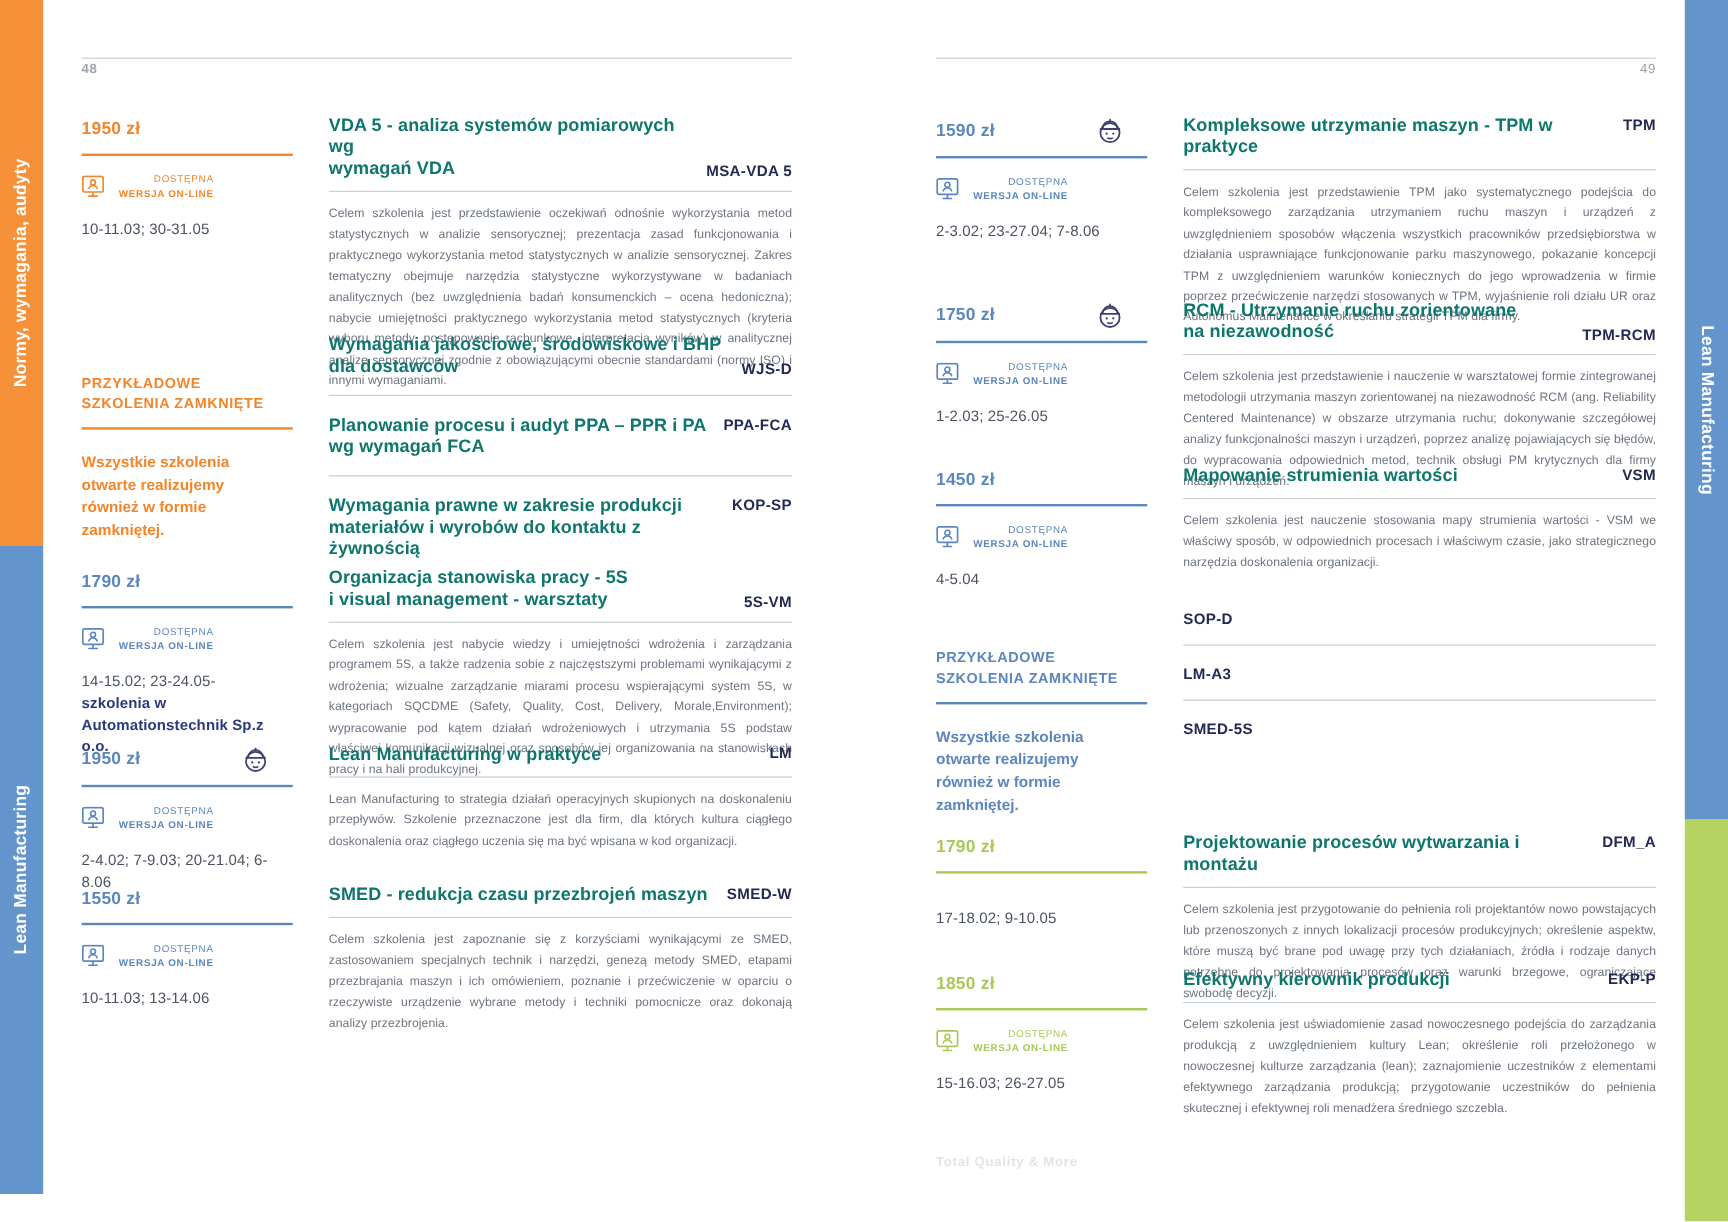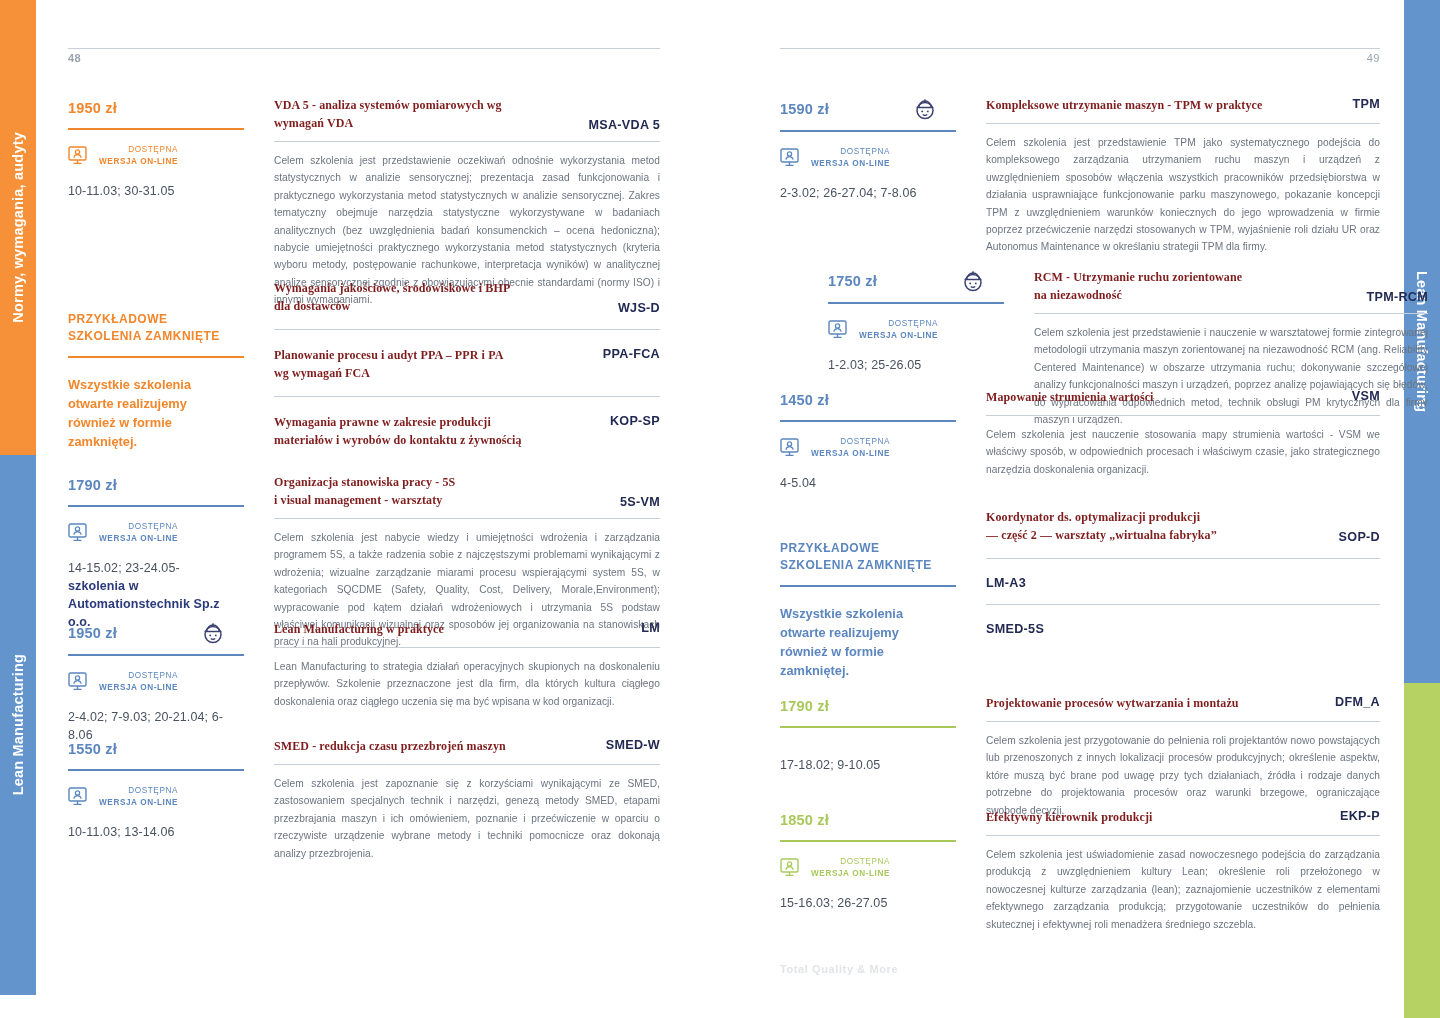--- a/index.html
+++ b/index.html
@@ -154,27 +154,26 @@
   .promo.blue .promo-rule { background: #5B86BE; }
 
   
   .course-head {
     display: flex;
     align-items: flex-start;
     justify-content: space-between;
     gap: 12px;
   }
   .course-title {
-    font-size: 12px;
-    font-weight: bold;
-    color: #7f1d1d;
+    font-size: 15px;
+    font-weight: bold;
+    color: #0f766e;
     line-height: 18px;
     letter-spacing: .1px;
     white-space: pre-line;
-    font-family: Liberation Serif, serif;
   }
   .course-code {
     font-size: 12.6px;
     font-weight: bold;
     color: #232a52;
     letter-spacing: .3px;
     white-space: nowrap;
     flex: 0 0 auto;
     padding-top: 1px;
   }
@@ -418,33 +417,33 @@
           <circle cx="9.5" cy="6" r="2.1" fill="none" stroke="#5B86BE" stroke-width="1.3"></circle>
           <path d="M5.8 11.6c.6-2 2-3 3.7-3s3.1 1 3.7 3" fill="none" stroke="#5B86BE" stroke-width="1.3"></path>
           <path d="M9.5 14v3M5.5 17.4h8" stroke="#5B86BE" stroke-width="1.4" fill="none"></path>
         </svg>
       </span>
       <div class="online-text">
         <div class="l1">DOSTĘPNA</div>
         <div><span>WERSJA </span><span>ON-LINE</span></div>
       </div>
     </div>
-    <div class="dates">2-3.02; 26-27.04; 7-8.06</div>
+    <div class="dates">2-3.02; 23-27.04; 7-8.06</div>
   </div>
   <div class="body-col" style="width:394px;flex:0 0 394px">
     <div class="course-head">
       <div class="course-title">Kompleksowe utrzymanie maszyn - TPM w praktyce</div>
       <div class="course-code">TPM</div>
     </div>
     <div class="course-rule"></div>
     <div class="course-desc">Celem szkolenia jest przedstawienie TPM jako systematycznego podejścia do kompleksowego zarządzania utrzymaniem ruchu maszyn i urządzeń z uwzględnieniem sposobów włączenia wszystkich pracowników przedsiębiorstwa w działania usprawniające funkcjonowanie parku maszynowego, pokazanie koncepcji TPM z uwzględnieniem warunków koniecznych do jego wprowadzenia w firmie poprzez przećwiczenie narzędzi stosowanych w TPM, wyjaśnienie roli działu UR oraz Autonomus Maintenance w określaniu strategii TPM dla firmy.</div>
   </div>
 </div>
 
-<div class="row" style="left:780px; top:268px;margin-left:48px;">
+<div class="row" style="left:780px; top:250px;">
   <div class="meta">
     <div class="price-line">
       <div class="price blue">1750 zł</div>
       <span class="helmet-slot">
         <svg width="26" height="26" viewBox="0 0 26 26">
           <circle cx="13" cy="14.5" r="8" fill="none" stroke="#3b4270" stroke-width="1.5"></circle>
           <path d="M4.6 11.5h16.8" stroke="#3b4270" stroke-width="1.5"></path>
           <path d="M6.8 11.3a6.2 6.2 0 0 1 12.4 0" fill="none" stroke="#3b4270" stroke-width="1.5"></path>
           <path d="M13 3.2v3" stroke="#3b4270" stroke-width="1.4"></path>
           <circle cx="10.2" cy="15.4" r=".95" fill="#3b4270"></circle>
@@ -515,22 +514,20 @@
 
 <div class="row" style="left:780px; top:508px;">
   <div class="meta promo blue">
     <div class="promo-title" style="white-space:pre-line">PRZYKŁADOWE
 SZKOLENIA ZAMKNIĘTE</div>
     <div class="promo-rule"></div>
     <div class="promo-note">Wszystkie szkolenia otwarte realizujemy również w formie zamkniętej.</div>
   </div>
   <div class="body-col" style="width:394px;flex:0 0 394px">
     <div class="course-head">
-      <div class="course-title">Koordynator ds. optymalizacji produkcji
-— część 2 — warsztaty „wirtualna fabryka”</div>
       <div class="course-code lower">SOP-D</div>
     </div>
     <div class="course-rule" style="margin:14px 0 16px 0"></div>
     <div class="course-head">
       <div class="course-code lower">LM-A3</div>
     </div>
     <div class="course-rule" style="margin:14px 0 16px 0"></div>
     <div class="course-head">
       <div class="course-code">SMED-5S</div>
     </div>

